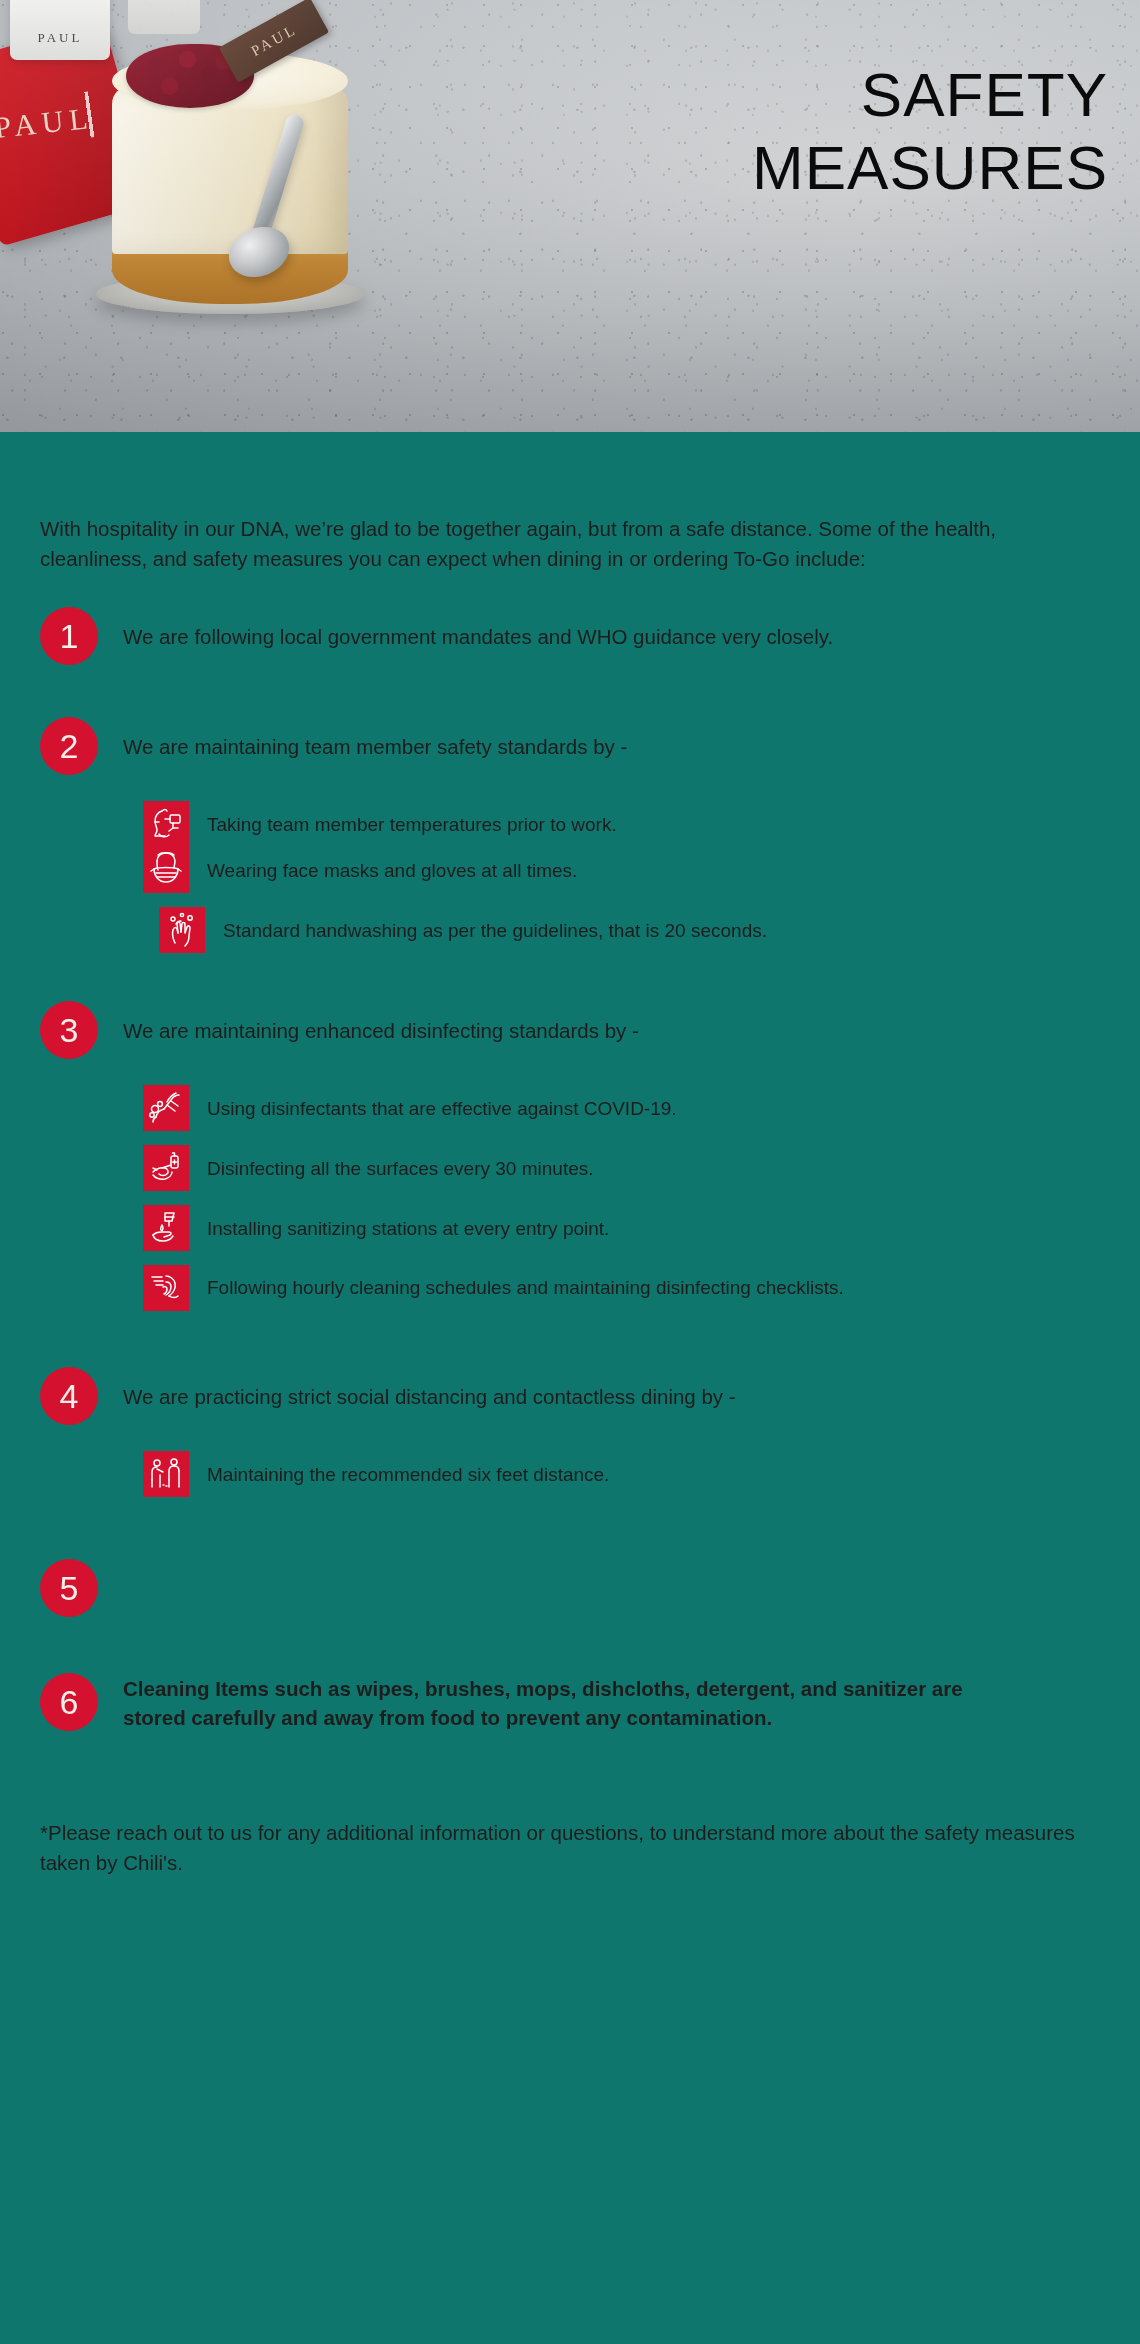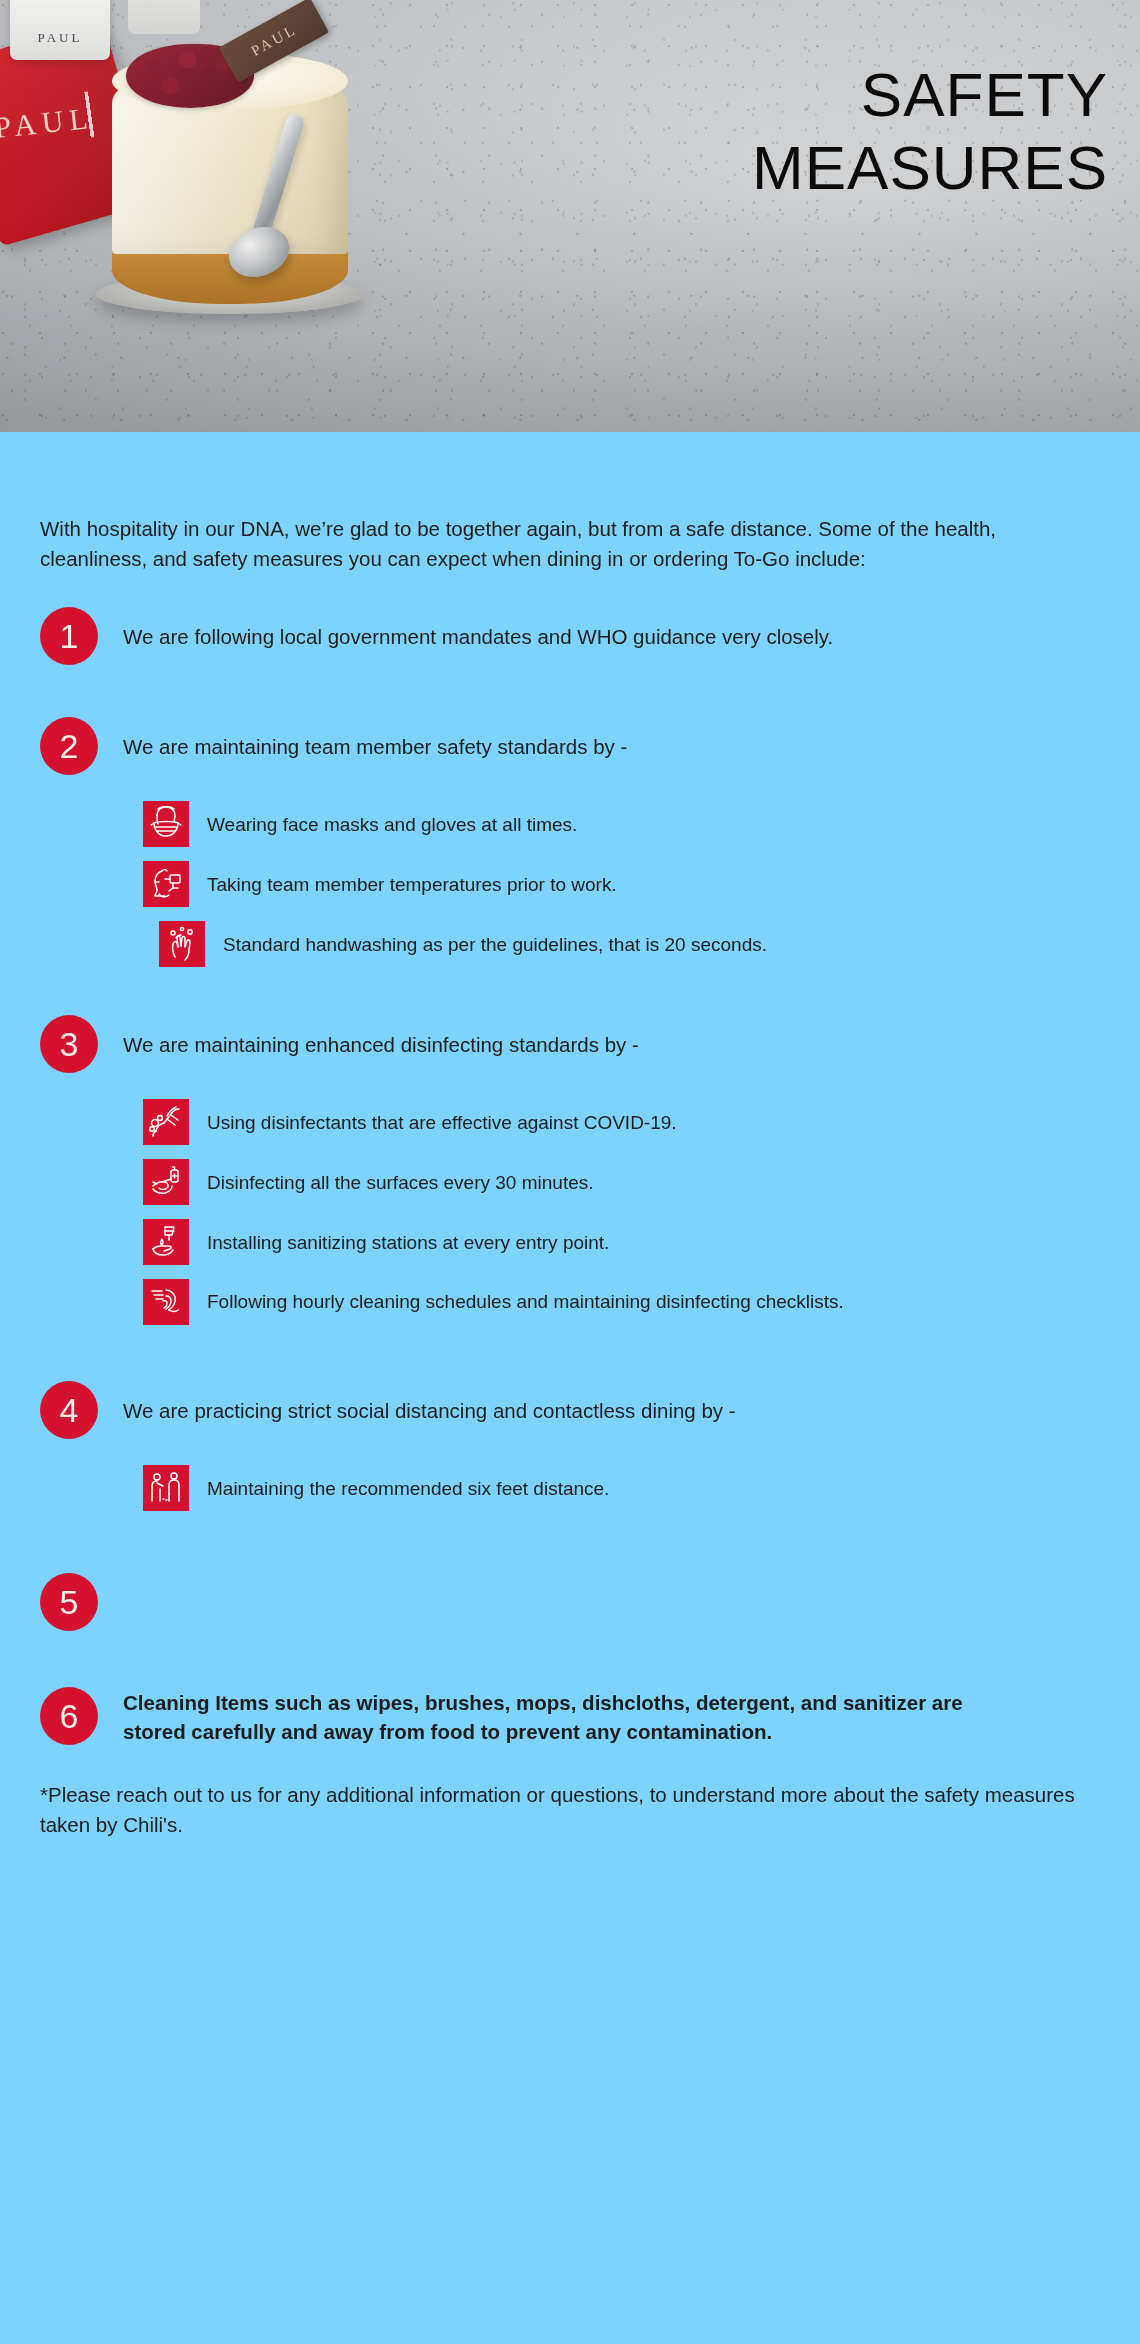--- a/index.html
+++ b/index.html
@@ -3,21 +3,21 @@
 <meta charset="utf-8">
 <style>
   * { margin:0; padding:0; box-sizing:border-box; }
   html, body {
     width:1140px;
     background:#ffffff;
     font-family:"Liberation Sans", sans-serif;
     color:#1d1d1d;
     -webkit-font-smoothing:antialiased;
   }
-  .page { width:1140px; height:2344px; position:relative; background:#7dd3fc; overflow:hidden; }
+  .page { width:1140px; height:2344px; position:relative; background:#0f766e; overflow:hidden; }
 
   
   .hero {
     position:relative;
     width:1140px;
     height:432px;
     overflow:hidden;
     background:
       radial-gradient(ellipse at 75% 40%, #d6d8da 0%, #c3c6c9 45%, #b4b8bc 75%, #a8acb0 100%);
   }
@@ -270,49 +270,49 @@
             <div class="num-badge">1</div>
             <div class="measure-text" style="padding-top: 16px;">We are following local government mandates and WHO guidance very closely.</div>
           </div>
         </div>
         <div style="margin-top: 52px;">
           <div class="measure">
             <div class="num-badge">2</div>
             <div class="measure-text" style="padding-top: 16px;">We are maintaining team member safety standards by -</div>
           </div>
           <div class="sub-list" style="margin-left: 103px; margin-top: 26px;">
+            <div class="sub-item" style="margin-top: 14px;">
+              <span class="sub-icon">
+                <svg viewBox="0 0 46 46" fill="none" stroke="#fff" stroke-width="1.5" stroke-linecap="round" stroke-linejoin="round">
+    <path d="M19 10c-4 1-7 5-7 10 0 4 2 6 2 9 0 3-2 4-2 6h10"></path>
+    <path d="M12 21h4"></path>
+    <path d="M19 10c2-2 4-2 5 0"></path>
+    <rect x="27" y="14" width="10" height="8" rx="1.5"></rect>
+    <path d="M27 18h-5"></path>
+    <path d="M30 22v5l-4 3"></path>
+    <path d="M30 27h5"></path>
+    <path d="M16 33c2 3 7 4 10 1"></path>
+  </svg>
+              </span>
+              <div class="sub-text" style="padding-top: 11px;">Taking team member temperatures prior to work.</div>
+            </div>
             <div class="sub-item">
               <span class="sub-icon">
                 <svg viewBox="0 0 46 46" fill="none" stroke="#fff" stroke-width="1.5" stroke-linecap="round" stroke-linejoin="round">
     <path d="M14 14c0-5 4-8 9-8s9 3 9 8c0 3-1 5-1 7"></path>
     <path d="M14 14c0 4 0 7 1 9"></path>
     <path d="M11 22c5-2 19-2 24 0"></path>
     <path d="M11 22c0 6 4 13 12 13s12-7 12-13"></path>
     <path d="M13 26h20"></path>
                   <path d="M14 30h18"></path>
     <path d="M11 22l-3 2M35 22l3 2"></path>
     <path d="M15 8c3-3 13-3 16 0"></path>
   </svg>
               </span>
               <div class="sub-text" style="padding-top: 11px;">Wearing face masks and gloves at all times.</div>
-            </div>
-            <div class="sub-item" style="margin-top: 14px;">
-              <span class="sub-icon">
-                <svg viewBox="0 0 46 46" fill="none" stroke="#fff" stroke-width="1.5" stroke-linecap="round" stroke-linejoin="round">
-    <path d="M19 10c-4 1-7 5-7 10 0 4 2 6 2 9 0 3-2 4-2 6h10"></path>
-    <path d="M12 21h4"></path>
-    <path d="M19 10c2-2 4-2 5 0"></path>
-    <rect x="27" y="14" width="10" height="8" rx="1.5"></rect>
-    <path d="M27 18h-5"></path>
-    <path d="M30 22v5l-4 3"></path>
-    <path d="M30 27h5"></path>
-    <path d="M16 33c2 3 7 4 10 1"></path>
-  </svg>
-              </span>
-              <div class="sub-text" style="padding-top: 11px;">Taking team member temperatures prior to work.</div>
             </div>
             <div class="sub-item" style="margin-top: 14px; padding-left: 16px;">
               <span class="sub-icon">
                 <svg viewBox="0 0 46 46" fill="none" stroke="#fff" stroke-width="1.5" stroke-linecap="round" stroke-linejoin="round">
     <path d="M16 36c-2-4-3-9-2-13 1-3 3-3 4-1l1 4"></path>
     <path d="M19 26l-1-9c0-2 2-3 3-1l1 9"></path>
     <path d="M22 25l1-8c0-2 3-2 3 0l0 8"></path>
     <path d="M26 26l2-6c1-2 3-1 3 1l-1 8c0 5-2 8-4 10"></path>
     <circle cx="14" cy="12" r="2"></circle>
     <circle cx="31" cy="11" r="2.2"></circle>
@@ -419,15 +419,15 @@
           </div>
         </div>
         <div style="margin-top: 56px;">
           <div class="measure">
             <div class="num-badge">6</div>
             <div class="measure-text" style="padding-top: 2px; font-weight: bold;">Cleaning Items such as wipes, brushes, mops, dishcloths, detergent, and sanitizer are stored carefully and away from food to prevent any contamination.</div>
           </div>
         </div>
       </div>
 
-    <p class="footnote" style="margin-top: 34px;">*Please reach out to us for any additional information or questions, to understand more about the safety measures taken by Chili's.</p>
+    <p class="footnote" style="margin-top: 86px;">*Please reach out to us for any additional information or questions, to understand more about the safety measures taken by Chili's.</p>
   </div>
 </div>
 
 </body></html>

